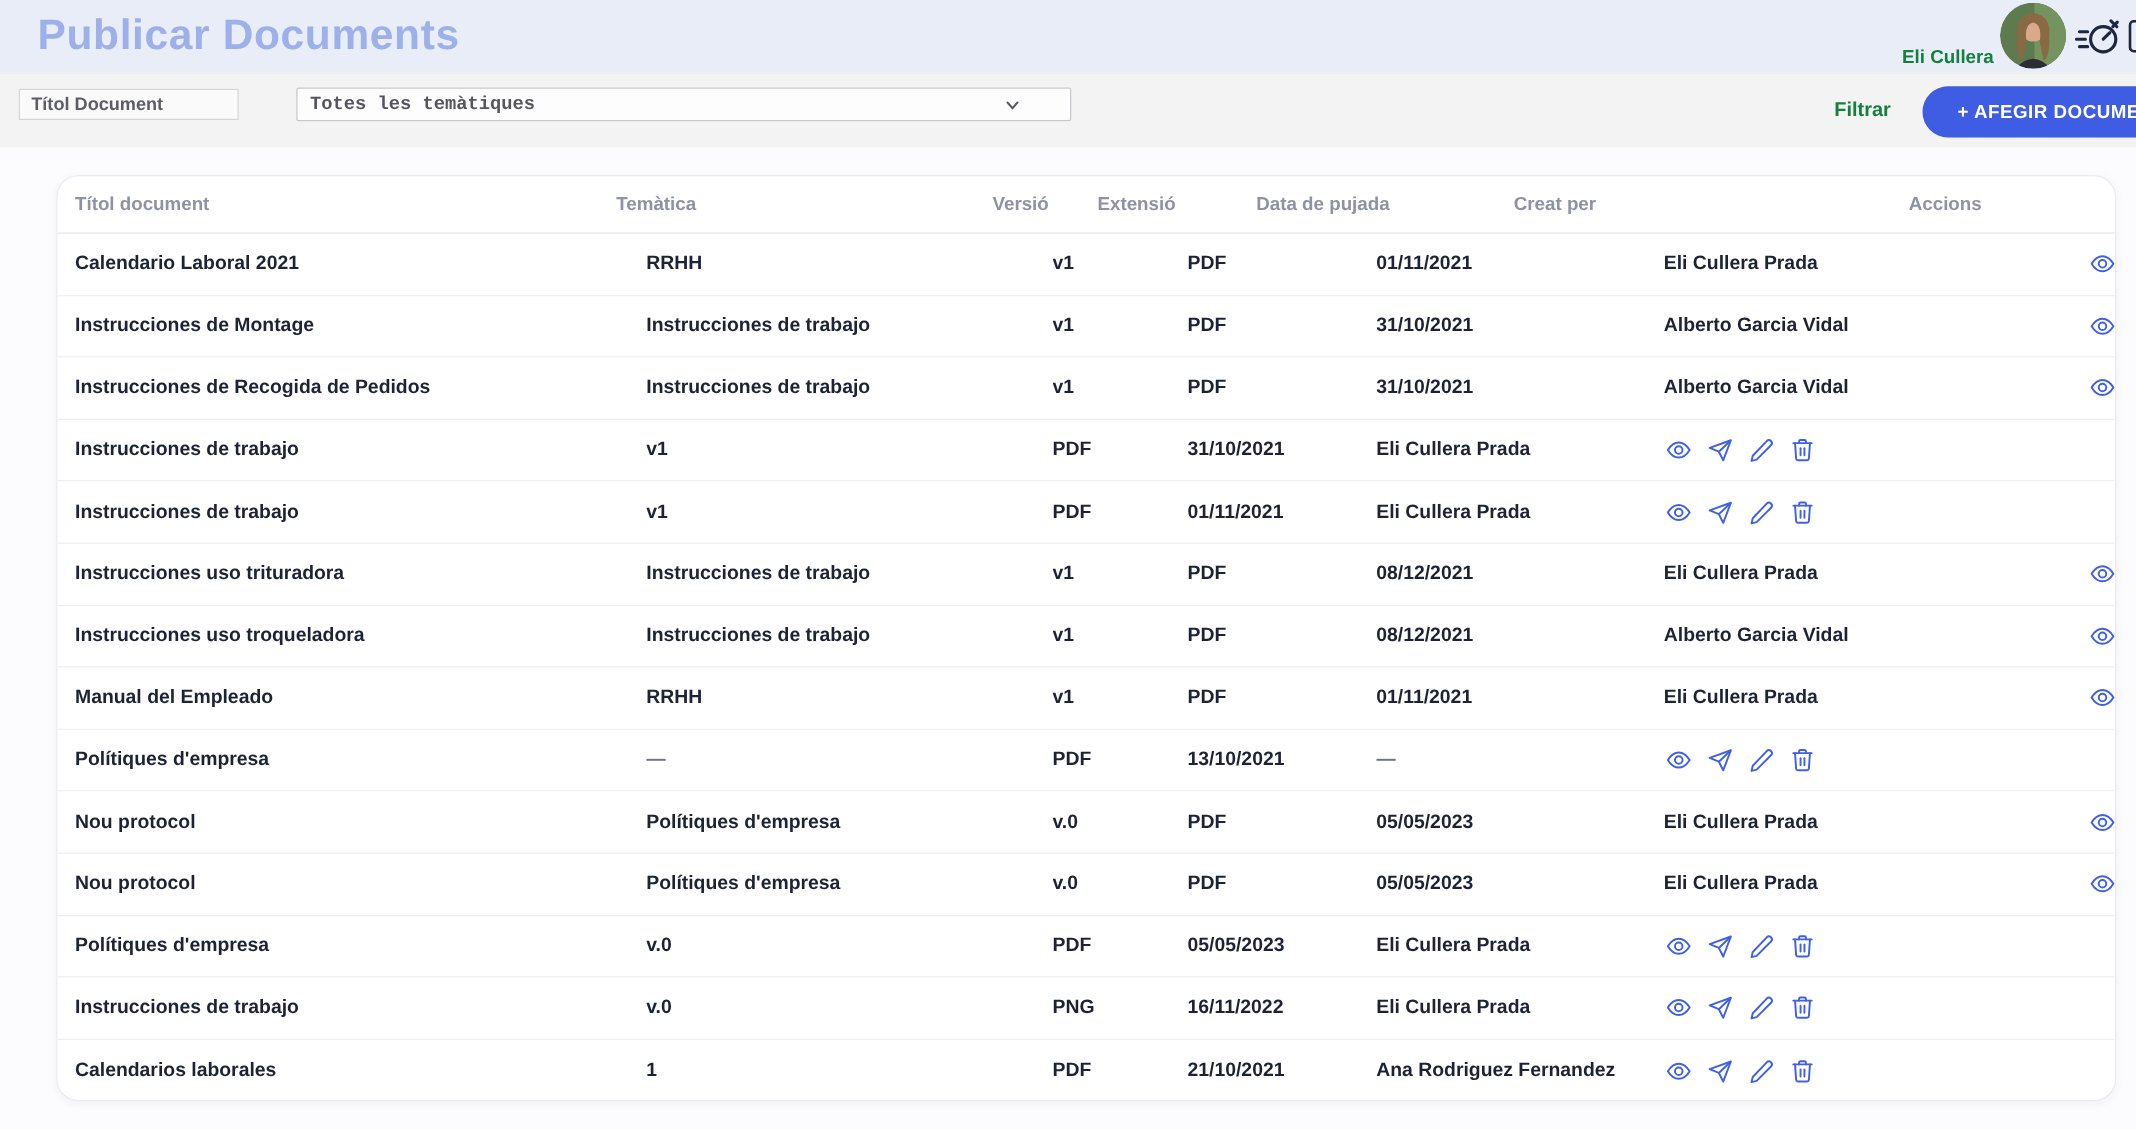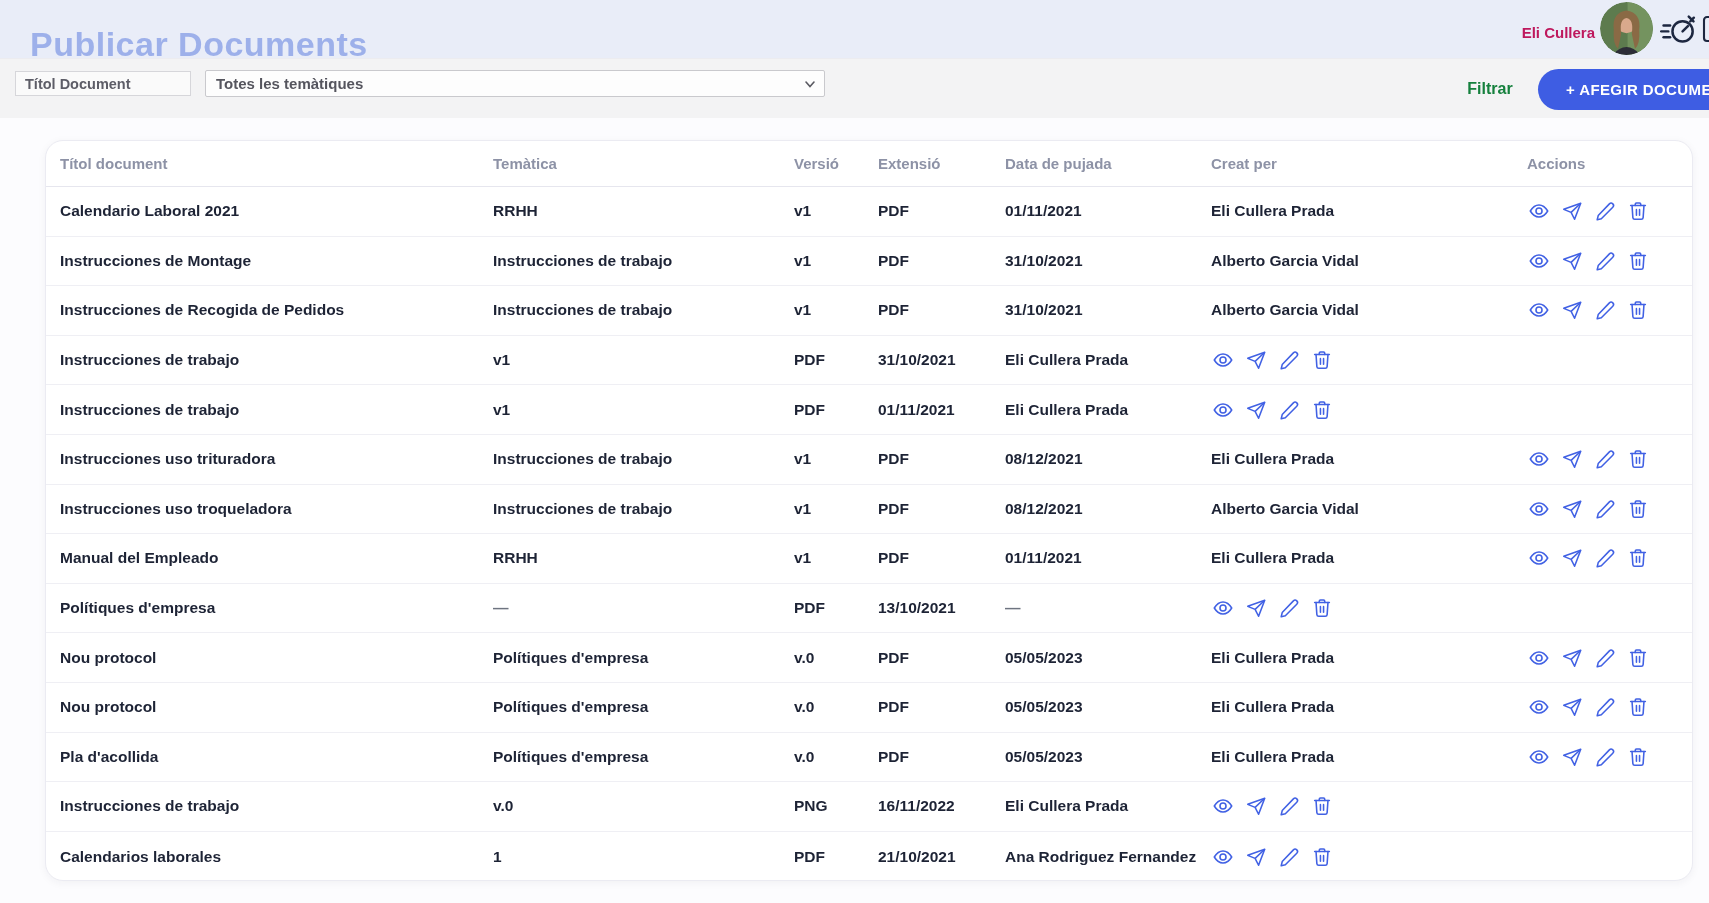--- a/index.html
+++ b/index.html
@@ -11,29 +11,29 @@
     font-family:"Liberation Sans", sans-serif;
   }
 
   
   .topbar {
     position:relative;
     height:58px;
     background:#e9edf8;
   }
   .page-title {
-    position:absolute; left:30px; top:16px;
+    position:absolute; left:30px; top:0;
     line-height:56px;
     font-size:34px; font-weight:800; letter-spacing:.5px;
     color:#9db0ea;
   }
   .user-name {
-    position:absolute; left:1505px; top:4px; width:90px;
+    position:absolute; left:1505px; top:17px; width:90px;
     line-height:58px; text-align:right;
-    font-size:15px; font-weight:700; color:#be185d;
+    font-size:15px; font-weight:700; color:#15803d;
   }
   .avatar {
     position:absolute; left:1600px; top:2px;
     width:53px; height:53px; border-radius:50%;
     overflow:hidden; display:block;
   }
   .stopwatch { position:absolute; left:1660px; top:10px; width:38px; height:38px; }
   .logout { position:absolute; left:1699px; top:13px; width:32px; height:32px; }
 
   
@@ -51,22 +51,22 @@
     color:#45454e; font-family:"Liberation Sans", sans-serif;
     outline:none;
   }
   .search-input::placeholder { color:#5d5d67; font-weight:700; }
   .select-wrap { position:absolute; left:205px; top:11px; width:620px; height:27px; }
   .topic-select {
     appearance:none; -webkit-appearance:none;
     width:100%; height:100%;
     border:1px solid #c9c9cd; background:#fdfdfd;
     padding:0 26px 0 10px; font-size:15px; font-weight:600;
-    color:#55555e; font-family:Liberation Sans, sans-serif;
-    border-radius:2px; outline:none;
+    color:#55555e; font-family:Liberation Mono, monospace;
+    border-radius:2px; outline:none;margin-left:32px;
   }
   .select-chevron {
     position:absolute; right:9px; top:8px; width:12px; height:12px;
     pointer-events:none;
   }
   .filtrar-link {
     position:absolute; left:1455px; top:0; width:70px;
     line-height:60px; text-align:center;
     font-size:16px; font-weight:800; color:#15803d;
     text-decoration:none; cursor:pointer;
@@ -99,20 +99,21 @@
   .thead {
     height:46px;
     border-bottom:1px solid #e6e6ee;
   }
   .thead .hcell {
     font-size:15px; font-weight:700; color:#8d92a6;
   }
   .trow {
     height:49.6px;
     border-bottom:1px solid #efeff4;
+    gap:24px;
   }
   .trow:last-child { border-bottom:none; }
   .cell {
     font-size:15.5px; font-weight:700; color:#1d2335;
     white-space:nowrap; overflow:hidden; text-overflow:ellipsis;
     padding-right:10px;
   }
   .cell.muted { color:#6e7480; }
   .cell.actions {
     display:flex; align-items:center; gap:9px; padding-right:0;
@@ -583,21 +584,20 @@
               <path d="M4 6 h16"></path>
               <path d="M9 6 V4.5 A1.3 1.3 0 0 1 10.3 3.2 h3.4 A1.3 1.3 0 0 1 15 4.5 V6"></path>
               <path d="M18.5 6 l-.9 13.2 A2 2 0 0 1 15.6 21 H8.4 a2 2 0 0 1 -2 -1.8 L5.5 6"></path>
               <path d="M10.3 10.5 v6"></path>
               <path d="M13.7 10.5 v6"></path>
             </svg>
           </button>
         </div>
       </div>
       <div class="trow">
-        <div class="cell">Pla d'acollida</div>
         <div class="cell">Polítiques d'empresa</div>
         <div class="cell">v.0</div>
         <div class="cell">PDF</div>
         <div class="cell">05/05/2023</div>
         <div class="cell">Eli Cullera Prada</div>
         <div class="cell actions">
           <button class="icon-btn">
             <svg viewBox="0 0 24 24" fill="none" stroke="currentColor" stroke-width="1.7" stroke-linejoin="round">
               <path d="M2.5 12C5.4 7.2 8.8 5.4 12 5.4s6.6 1.8 9.5 6.6c-2.9 4.8-6.3 6.6-9.5 6.6s-6.6-1.8-9.5-6.6Z"></path>
               <circle cx="12" cy="12" r="3.3"></circle>

